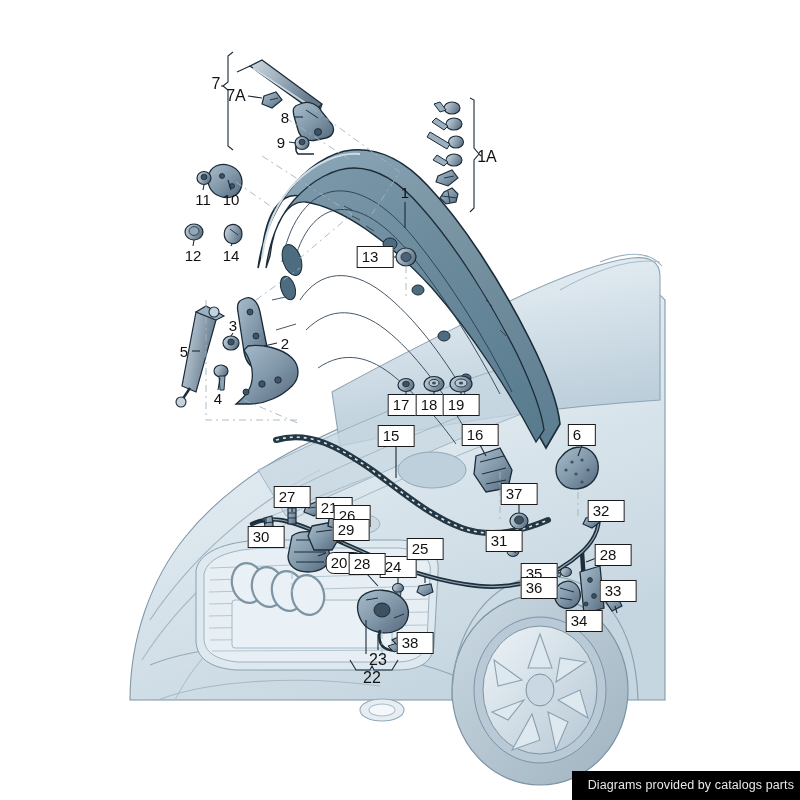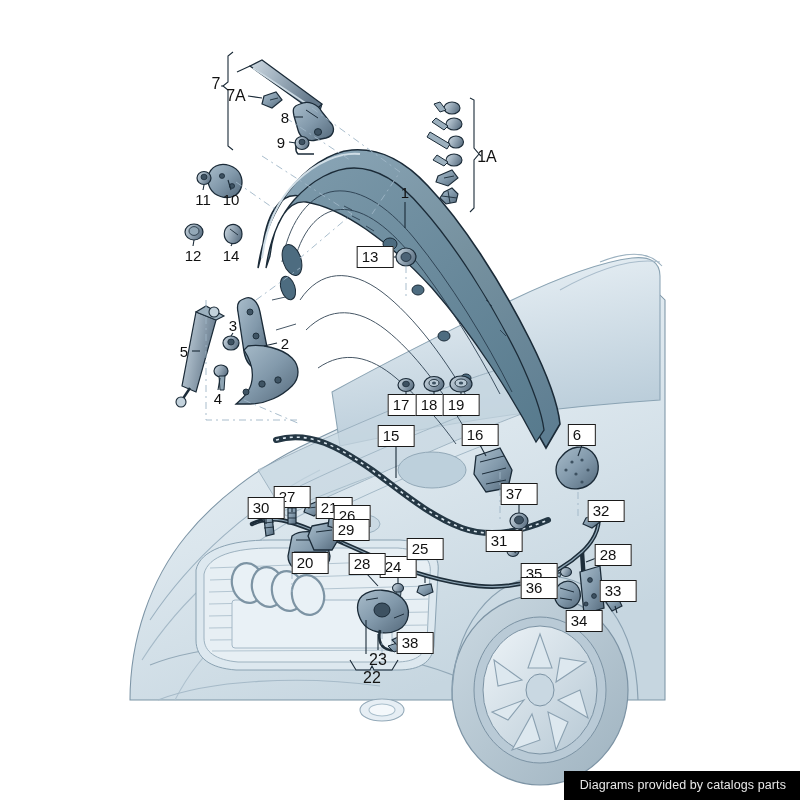--- a/index.html
+++ b/index.html
@@ -12,21 +12,21 @@
   .lbl{position:absolute;font-family:"Liberation Sans",sans-serif;
        font-size:15px;color:#111;line-height:1;white-space:nowrap;
        transform:translate(-50%,-50%);}
   .lbl.boxed{background:#ffffff;border:1.1px solid #1a1a1a;
        padding:2px 14px 3px 4px;}
   .lbl.plain{background:transparent;border:none;padding:0;}
   .lbl.big{font-size:16px;}
 
   
   #wm{position:absolute;right:0;bottom:0;background:#000;color:#e8e8e8;
-      font-size:12.5px;padding:7px 14px 8px 16px;letter-spacing:.1px;
+      font-size:12.5px;padding:7px 6px 8px 16px;letter-spacing:.1px;
       white-space:nowrap;}
 </style>
 </head>
 <body>
 
 <div id="stage">
 
   <svg id="art" viewBox="0 0 800 800" xmlns="http://www.w3.org/2000/svg">
     <defs>
       <linearGradient id="gBody" x1="0" y1="0" x2="0.5" y2="1">
@@ -574,32 +574,32 @@
   <div class="lbl plain" style="left:231px;top:199px;text-align:center;">10</div>
   <div class="lbl plain" style="left:203px;top:199px;">11</div>
   <div class="lbl plain" style="left:193px;top:255px;">12</div>
   <div class="lbl boxed" style="left:375px;top:257px;">13</div>
   <div class="lbl plain" style="left:231px;top:255px;">14</div>
   <div class="lbl boxed" style="left:396px;top:436px;">15</div>
   <div class="lbl boxed" style="left:480px;top:435px;">16</div>
   <div class="lbl boxed" style="left:406px;top:405px;">17</div>
   <div class="lbl boxed" style="left:434px;top:405px;">18</div>
   <div class="lbl boxed" style="left:461px;top:405px;">19</div>
-  <div class="lbl boxed" style="left:310px;top:563px;">20</div>
+  <div class="lbl boxed" style="left:344px;top:563px;border-radius:8px;">20</div>
   <div class="lbl boxed" style="left:334px;top:508px;">21</div>
   <div class="lbl plain big" style="left:372px;top:678px;">22</div>
   <div class="lbl plain big" style="left:378px;top:660px;">23</div>
   <div class="lbl boxed" style="left:398px;top:567px;">24</div>
   <div class="lbl boxed" style="left:425px;top:549px;">25</div>
   <div class="lbl boxed" style="left:352px;top:516px;">26</div>
   <div class="lbl boxed" style="left:292px;top:497px;">27</div>
   <div class="lbl boxed" style="left:367px;top:564px;">28</div>
   <div class="lbl boxed" style="left:613px;top:555px;">28</div>
   <div class="lbl boxed" style="left:351px;top:530px;">29</div>
-  <div class="lbl boxed" style="left:266px;top:508px;text-align:right;">30</div>
+  <div class="lbl boxed" style="left:266px;top:537px;text-align:right;">30</div>
   <div class="lbl boxed" style="left:504px;top:541px;">31</div>
   <div class="lbl boxed" style="left:606px;top:511px;">32</div>
   <div class="lbl boxed" style="left:618px;top:591px;">33</div>
   <div class="lbl boxed" style="left:584px;top:621px;">34</div>
   <div class="lbl boxed" style="left:539px;top:574px;">35</div>
   <div class="lbl boxed" style="left:539px;top:588px;">36</div>
   <div class="lbl boxed" style="left:519px;top:494px;">37</div>
   <div class="lbl boxed" style="left:415px;top:643px;">38</div>
 
   <div id="wm">Diagrams provided by catalogs parts</div>

